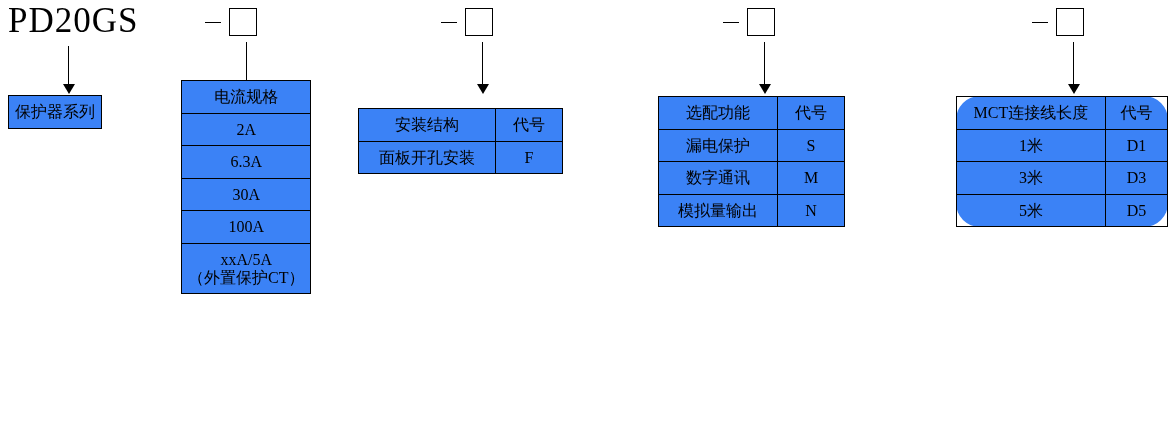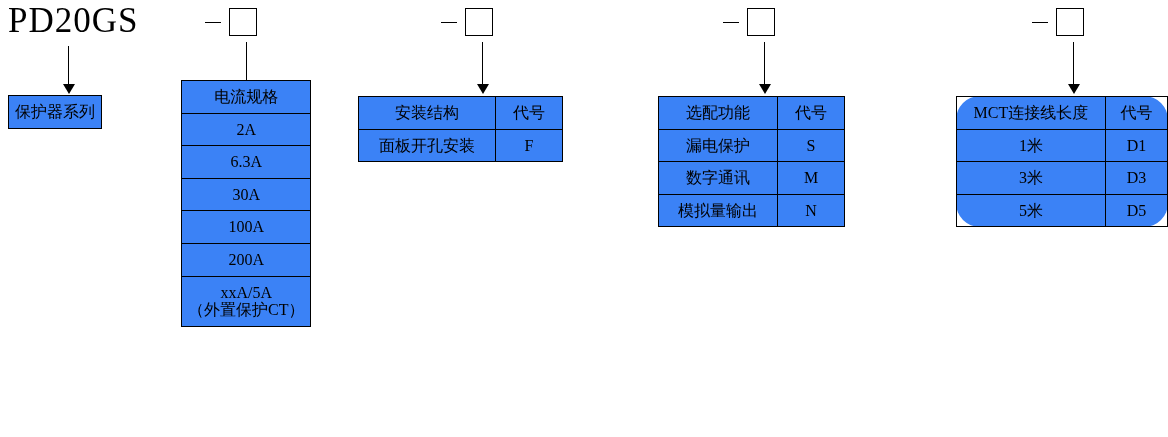--- a/index.html
+++ b/index.html
@@ -132,40 +132,37 @@
     <tr>
       <td>6.3A</td>
     </tr>
     <tr>
       <td>30A</td>
     </tr>
     <tr>
       <td>100A</td>
     </tr>
     <tr>
-      <td>200A</td>
-    </tr>
-    <tr>
       <td class="two-line">
         <span>xxA/5A</span>
         <span class="l2">（外置保护CT）</span>
       </td>
     </tr>
   </tbody>
     </table>
 
   <div class="dashbox" style="left:441px; top:8px;">
     <div class="dash"></div>
     <div class="emptybox"></div>
   </div>
   <div class="arrow" style="left:477px; top:42px; height:52px;">
     <div class="stem" style="height:42px;"></div>
     <div class="head" style="top:42px;"></div>
   </div>
-  <table class="tbl" style="left:358px; top:96px;">
+  <table class="tbl" style="left:358px; top:108px;">
     <tbody>
         <tr>
       <td style="width:124px;">安装结构</td>
       <td class="code-col">代号</td>
     </tr>
     <tr>
       <td>面板开孔安装</td>
       <td>F</td>
     </tr>
   </tbody>

